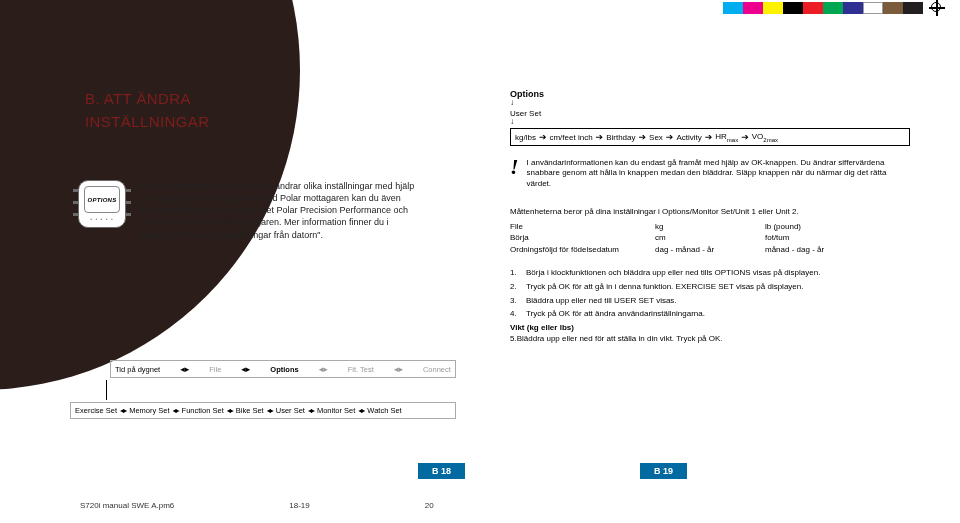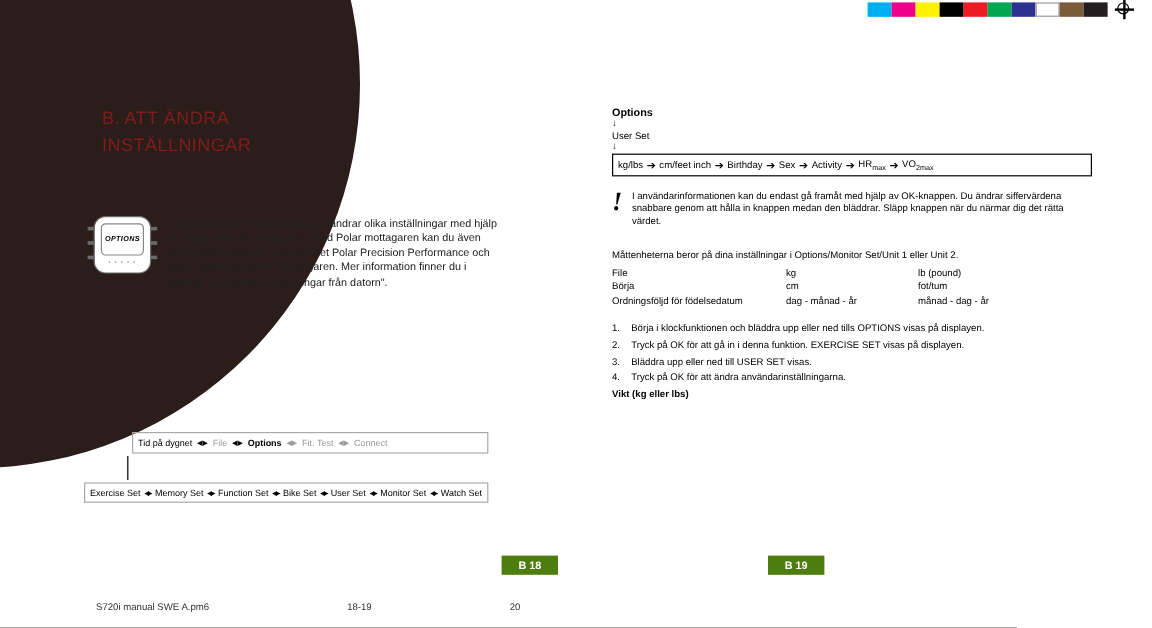--- a/index.html
+++ b/index.html
@@ -125,35 +125,35 @@
 
   .vikt-sec { font-size: 8px; line-height: 1.45; }
   .vikt-sec b { font-weight: bold; }
 
   
   .nav-diag {
     position: absolute;
     top: 360px; left: 70px;
     font-size: 7.5px;
   }
-  .nav-row1 { display: flex; align-items: flex-end; gap: 4px; margin-left: 40px; }
+  .nav-row1 { display: flex; align-items: flex-end; gap: 20px; margin-left: 40px; }
   .nav-row1 .sep { font-size: 9px; }
   .nav-row1 .faded { color: #9a9a9a; }
   .nav-row1 .bold { font-weight: bold; }
   .v-connect { margin: 2px 0 2px 36px; height: 20px; border-left: 1px solid #000; position: relative;}
   .nav-row2 { display: flex; align-items: flex-end; gap: 3px; }
   .nav-row2 .sep { font-size: 8px; letter-spacing:-1px; }
   .nav-row2 span { white-space: nowrap; }
   .nav-box { border:1px solid #aaa; padding: 3px 4px; }
 
   
   .page-tab {
     position: absolute;
     bottom: 44px;
-    background: #4d7c0f; color: #fff;
+    background: #0369a1; color: #fff;
     font-size: 9px; font-weight: bold;
     padding: 3px 14px;
   }
   .tab-left { left: 418px; }
   .tab-right { left: 640px; }
 
   .footer {
     position: absolute;
     bottom: 13px; left: 80px;
     font-size: 8px; color: #333;
@@ -273,20 +273,21 @@
         <span>Bläddra upp eller ned till USER SET visas.</span>
       </div>
     <div class="step">
         <span class="num">4.</span>
         <span>Tryck på OK för att ändra användarinställningarna.</span>
       </div>
   </div>
 
   <div class="vikt-sec">
     <div><b>Vikt (kg eller lbs)</b></div>
+    <div class="step"><span class="num">5.</span><span>Bläddra upp eller ned för att ställa in din vikt. Tryck på OK.</span></div>
   </div>
 </div>
 
 <div class="nav-diag">
   <div class="nav-row1 nav-box">
     <span>Tid på dygnet</span>
       <span class="sep">◂▸</span>
     <span class="faded">File</span>
       <span class="sep">◂▸</span>
     <span class="bold">Options</span>

